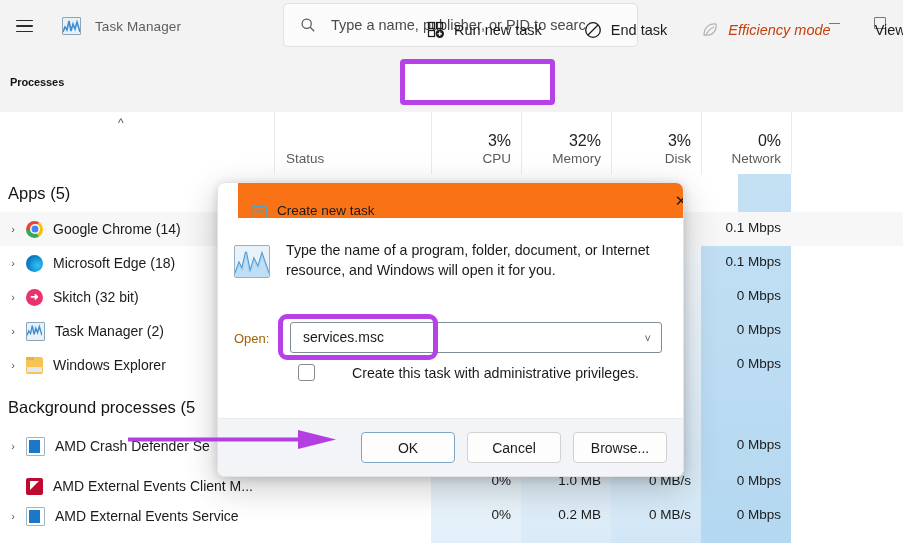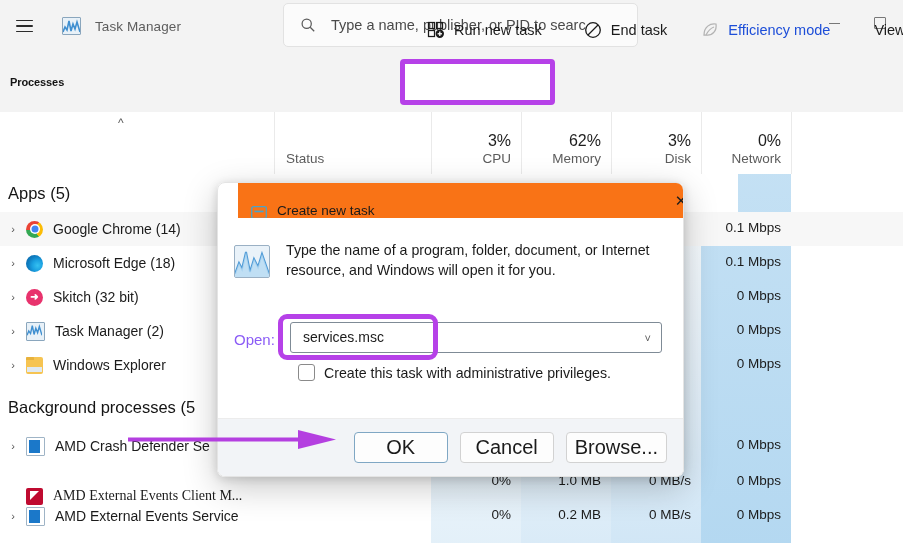--- a/index.html
+++ b/index.html
@@ -56,21 +56,21 @@
     display:flex;align-items:center;
   }
   .page-title{
     margin-left:10px;font-size:11px;color:#141414;font-weight:600;letter-spacing:-.1px;
   }
   .cmd-items{position:absolute;left:395px;top:0;height:60px;display:flex;align-items:center;}
   .cmd{
     display:flex;align-items:center;gap:9px;height:34px;padding:0 10px;
     font-size:14.5px;color:#1b1b1b;white-space:nowrap;cursor:pointer;border-radius:4px;
   }
-  .cmd.disabled{color:#1d4ed8;cursor:default;}
+  .cmd.disabled{color:#c2410c;cursor:default;font-style:italic;}
   .cmd .gl{display:flex;align-items:center;justify-content:center;}
   .hl-runtask{
     position:absolute;left:400px;top:59px;width:155px;height:46px;
     border:5px solid #b641e8;border-radius:4px;box-sizing:border-box;
     background:#ffffff;pointer-events:none;
   }
   .cmd-runtask{position:relative;z-index:3;margin-left:22px;}
   .cmd-endtask{margin-left:22px;text-align:right;}
   .cmd-eff{margin-left:14px;}
   .cmd-view{margin-left:24px;}
@@ -174,43 +174,43 @@
   }
   .dlg-body{position:absolute;left:0;top:35px;width:100%;height:225px;background:#fff;}
   .dlg-appicon{
     position:absolute;left:16px;top:27px;width:34px;height:31px;
     border:1px solid #9ab0c4;background:#e9f2f9;border-radius:2px;overflow:hidden;
   }
   .dlg-desc{
     position:absolute;left:68px;top:22px;width:380px;
     font-size:14.2px;color:#1b1b1b;line-height:1.42;
   }
-  .open-label{position:absolute;left:16px;top:113px;font-size:15px;color:#8b5cf6;text-align:right;}
+  .open-label{position:absolute;left:16px;top:113px;font-size:13px;color:#a16207;text-align:right;}
   .combo{
     position:absolute;left:72px;top:104px;width:372px;height:31px;
     border:1px solid #7f8b96;border-radius:3px;background:#fff;box-sizing:border-box;
   }
   .combo .val{position:absolute;left:12px;top:6px;font-size:14px;color:#1b1b1b;}
   .combo .caret{position:absolute;right:10px;top:9px;font-size:11px;color:#5a5a5a;}
   .hl-open{
     position:absolute;left:60px;top:96px;width:160px;height:46px;
     border:5px solid #b641e8;border-radius:9px;box-sizing:border-box;pointer-events:none;
   }
   .chkrow{position:absolute;left:80px;top:146px;display:flex;align-items:center;gap:9px;}
   .chkbox{width:15px;height:15px;border:1px solid #8a8a8a;border-radius:3px;background:#fff;}
-  .chklabel{font-size:14.2px;color:#1b1b1b;white-space:nowrap;}
+  .chklabel{font-size:14.2px;color:#1b1b1b;white-space:nowrap;margin-left:28px;}
   .dlg-footer{
     position:absolute;left:0;bottom:0;width:100%;height:58px;background:#f2f4f7;
     border-top:1px solid #ececec;
     display:flex;align-items:center;justify-content:flex-end;gap:12px;padding-right:16px;box-sizing:border-box;
   }
   .btn{
     height:31px;min-width:94px;padding:0 8px;
     border:1px solid #d2d2d2;border-radius:4px;background:#fdfdfd;
-    font-size:20px;color:#1b1b1b;display:flex;align-items:center;justify-content:center;
+    font-size:14px;color:#1b1b1b;display:flex;align-items:center;justify-content:center;
     cursor:pointer;box-sizing:border-box;
   }
   .btn.primary{border-color:#7fa7c4;}
 
   
   .arrow{
     position:absolute;left:128px;top:430px;width:215px;height:20px;pointer-events:none;
   }
   .arrow svg{display:block;}
 </style>
@@ -300,21 +300,21 @@
 
   <div class="colhead">
     <div class="ch status" style="left:274px;width:157px;">
       <div class="lbl">Status</div>
     </div>
     <div class="ch" style="left:431px;width:90px;">
       <div class="pct">3%</div>
       <div class="lbl">CPU</div>
     </div>
     <div class="ch" style="left:521px;width:90px;">
-      <div class="pct">62%</div>
+      <div class="pct">32%</div>
       <div class="lbl">Memory</div>
     </div>
     <div class="ch" style="left:611px;width:90px;">
       <div class="pct">3%</div>
       <div class="lbl">Disk</div>
     </div>
     <div class="ch" style="left:701px;width:90px;">
       <div class="pct">0%</div>
       <div class="lbl">Network</div>
     </div>
@@ -378,21 +378,21 @@
       <div class="gt">Background processes (5</div>
     </div>
 
     <div class="row" style="top:255px;">
       <span class="chev">›</span>
       <span class="ic ic-svc"></span>
       <span class="nm">AMD Crash Defender Se</span>
     </div>
     <div class="cell" style="left:701px;width:80px;top:263px;">0 Mbps</div>
 
-    <div class="row" style="top:305px;font-family:Liberation Serif, serif;">
+    <div class="row" style="top:295px;">
       <span class="chev"></span>
       <span class="ic ic-amd"></span>
       <span class="nm">AMD External Events Client M...</span>
     </div>
     <div class="cell" style="left:431px;width:80px;top:299px;">0%</div>
     <div class="cell" style="left:521px;width:80px;top:299px;">1.0 MB</div>
     <div class="cell" style="left:611px;width:80px;top:299px;">0 MB/s</div>
     <div class="cell" style="left:701px;width:80px;top:299px;">0 Mbps</div>
 
     <div class="row" style="top:325px;">

